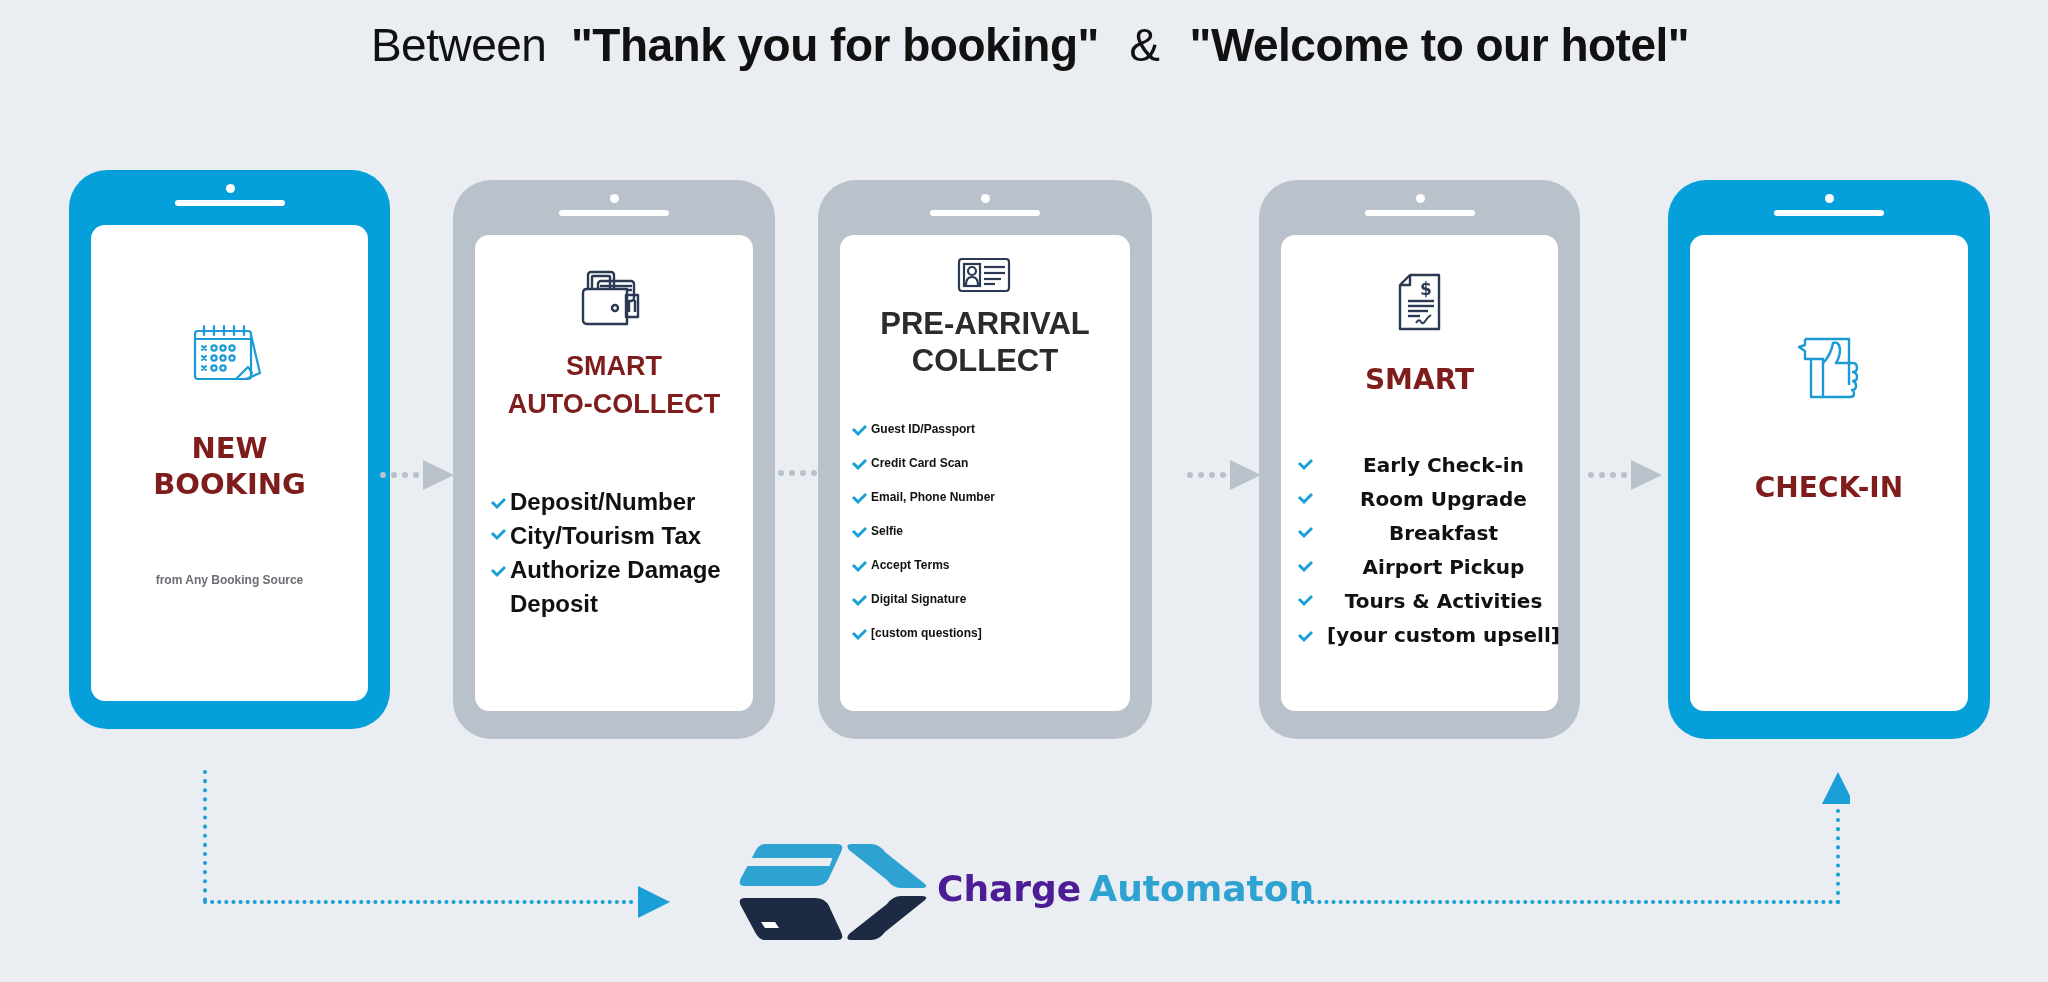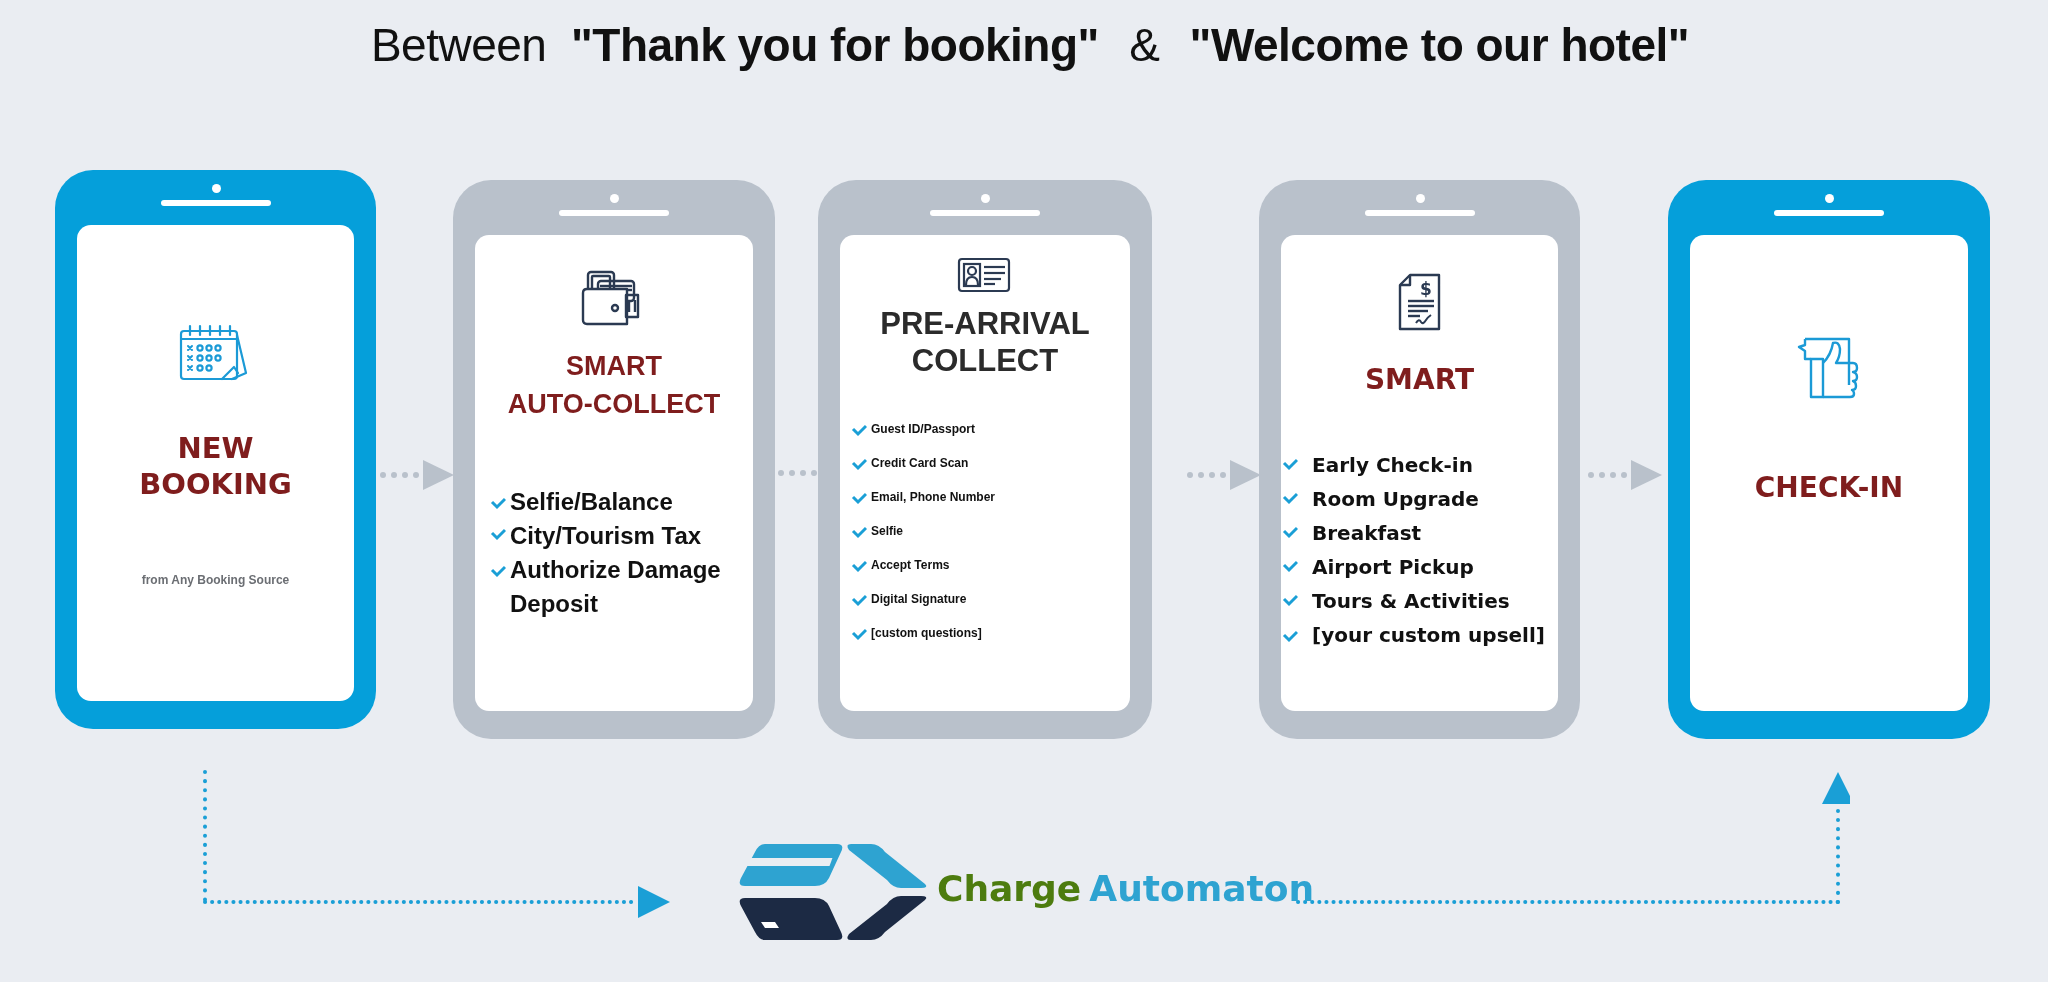--- a/index.html
+++ b/index.html
@@ -59,34 +59,34 @@
   .list.ups li .chk { left: -30px; }
 
   .arrow-conn { position: absolute; }
   .dots-h { position: absolute; }
 
   .logo { position: absolute; left: 735px; top: 840px; }
   .logo-text {
     position: absolute; left: 937px; top: 868px; font-family: "DejaVu Sans", sans-serif;
     font-size: 36px; font-weight: bold; letter-spacing: 0px;
   }
-  .logo-text .c1 { color: #4d7c0f; }
+  .logo-text .c1 { color: #4c1d95; }
   .logo-text .c2 { color: #2ea3d1; margin-left: 8px; }
 </style>
 </head>
 <body>
 
 <div class="title">
   <span class="light">Between</span>&nbsp;
   <span class="bold">"Thank you for booking"</span>
   <span class="sep">&amp;</span>
   <span class="bold">"Welcome to our hotel"</span>
 </div>
 
-<div class="phone blue" style="left:55px; top:170px; width:321px; height:559px;">
+<div class="phone blue" style="left:69px; top:170px; width:321px; height:559px;">
   <div class="dot"></div>
   <div class="speaker"></div>
   <div class="screen">
     <div class="icon" style="top:98px; margin-left:-38px;">
       <svg width="72" height="60" viewBox="0 0 72 60" fill="none" stroke="#1b9ad6" stroke-width="2.2" stroke-linecap="round" stroke-linejoin="round">
         <rect x="3" y="8" width="56" height="48" rx="3"></rect>
         <line x1="3" y1="16" x2="59" y2="16"></line>
         <line x1="12" y1="3" x2="12" y2="12"></line>
           <line x1="22" y1="3" x2="22" y2="12"></line>
         <line x1="32" y1="3" x2="32" y2="12"></line>
@@ -142,21 +142,21 @@
         <path d="M49 31 v12 M55 31 v12"></path>
       </svg>
     </div>
     <div class="heading" style="top:112px; font-size:27px; line-height:38px;">
       <div>SMART</div>
       <div>AUTO-COLLECT</div>
     </div>
     <ul class="list smart" style="left:35px; top:250px;">
       <li><span class="chk"><svg width="16" height="34" viewBox="0 0 16 34">
               <path d="M2 17 l5 5 l8 -8" fill="none" stroke="#1a9fd6" stroke-width="3"></path>
-            </svg></span><span>Selfie/Balance</span></li>
+            </svg></span><span>Deposit/Number</span></li>
       <li><span class="chk"><svg width="16" height="34" viewBox="0 0 16 34">
               <path d="M2 14 l5 5 l8 -8" fill="none" stroke="#1a9fd6" stroke-width="3"></path>
             </svg></span><span>City/Tourism Tax</span></li>
       <li><span class="chk"><svg width="16" height="34" viewBox="0 0 16 34">
               <path d="M2 17 l5 5 l8 -8" fill="none" stroke="#1a9fd6" stroke-width="3"></path>
             </svg></span><span>Authorize Damage</span></li>
       <li><span>Deposit</span></li>
     </ul>
   </div>
 </div>
@@ -235,21 +235,21 @@
         <line x1="10" y1="28" x2="36" y2="28"></line>
           <line x1="10" y1="33" x2="36" y2="33"></line>
         <line x1="10" y1="38" x2="30" y2="38"></line>
           <line x1="10" y1="43" x2="22" y2="43"></line>
         <path d="M18 50 q3 -5 5 -1 q2 3 5 -2 q2 -3 5 -5" stroke-width="2"></path>
       </svg>
     </div>
     <div class="heading sans2" style="top:128px; font-size:28px;">
       <div>SMART</div>
     </div>
-    <ul class="list ups" style="left:31px; top:213px;">
+    <ul class="list ups" style="left:46px; top:213px;text-align:center;">
       <li><span class="chk"><svg width="16" height="34" viewBox="0 0 16 34">
               <path d="M2 15 l5 5 l8 -8" fill="none" stroke="#1a9fd6" stroke-width="3"></path>
             </svg></span><span>Early Check-in</span></li>
       <li><span class="chk"><svg width="16" height="34" viewBox="0 0 16 34">
               <path d="M2 15 l5 5 l8 -8" fill="none" stroke="#1a9fd6" stroke-width="3"></path>
             </svg></span><span>Room Upgrade</span></li>
       <li><span class="chk"><svg width="16" height="34" viewBox="0 0 16 34">
               <path d="M2 15 l5 5 l8 -8" fill="none" stroke="#1a9fd6" stroke-width="3"></path>
             </svg></span><span>Breakfast</span></li>
       <li><span class="chk"><svg width="16" height="34" viewBox="0 0 16 34">

